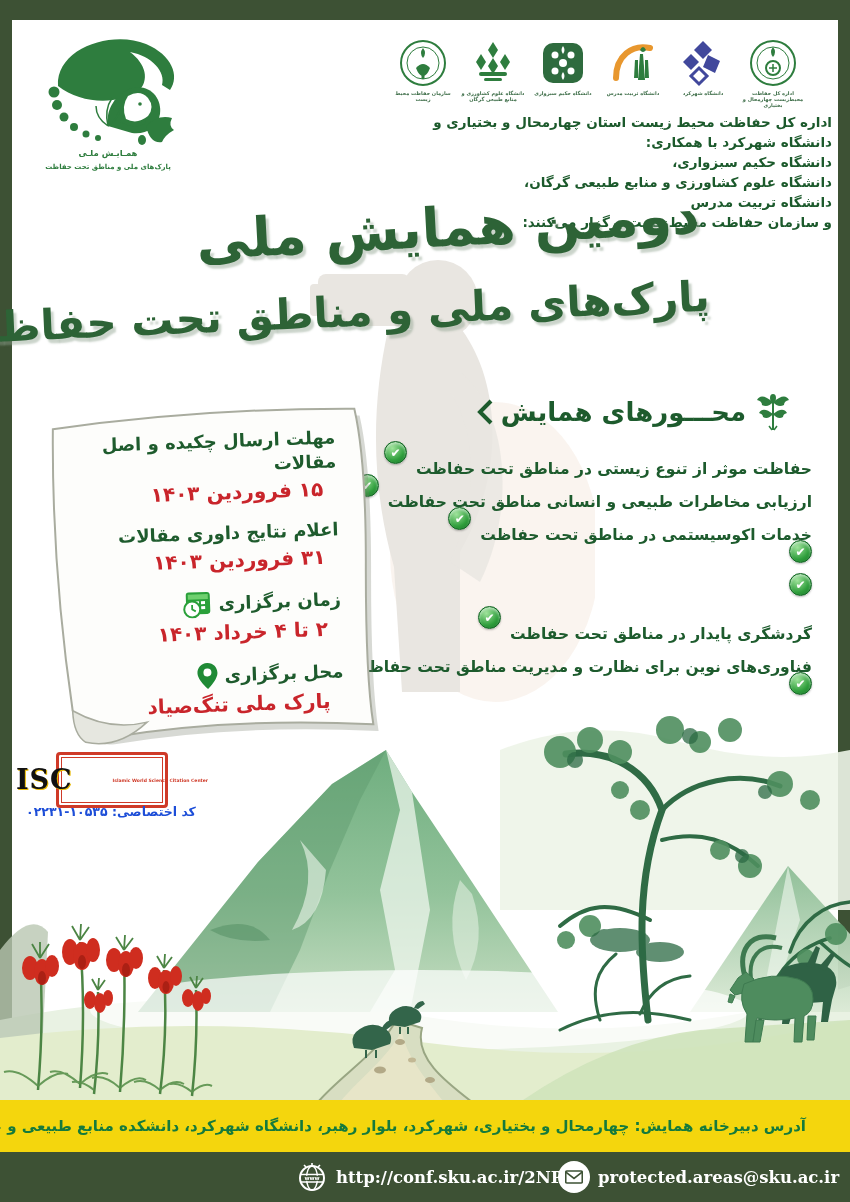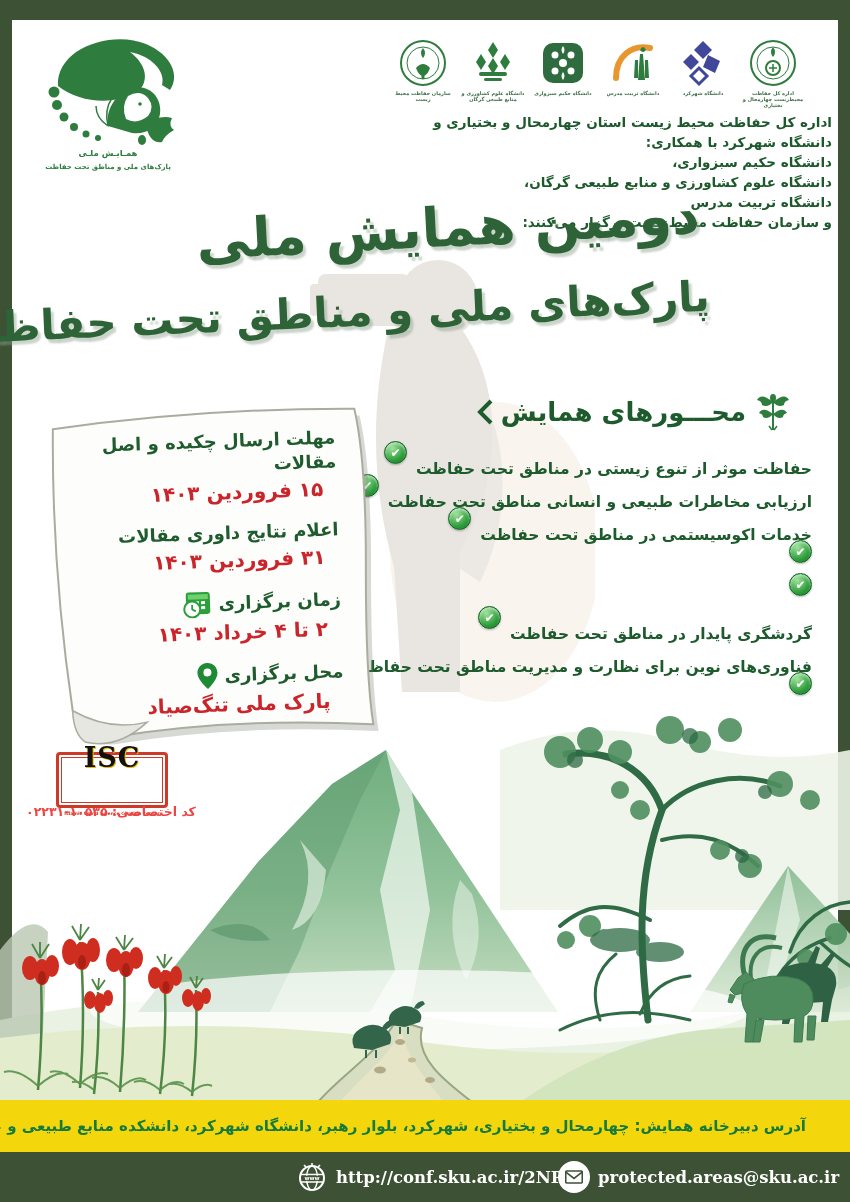--- a/index.html
+++ b/index.html
@@ -35,25 +35,25 @@
        border:1px solid #0e6120;box-shadow:inset 0 2px 3px rgba(255,255,255,.6),0 1px 2px rgba(0,0,0,.25);
        color:#fff;font-size:12px;font-weight:bold;display:flex;align-items:center;justify-content:center;}
   
   .note-wrap{left:38px;top:396px;width:336px;height:356px;transform:rotate(-2deg);}
   .note-content{position:absolute;right:34px;top:34px;width:270px;direction:rtl;text-align:right;}
   .n-label{font-size:18px;font-weight:bold;color:#1e5b2d;line-height:24px;display:flex;align-items:center;gap:6px;justify-content:flex-start;}
   .n-value{font-size:20px;font-weight:bold;color:#c9252b;line-height:26px;margin:2px 14px 16px 0;}
   
   .isc-box{left:56px;top:752px;width:106px;height:50px;background:#fff;border:3px solid #cf3a28;
            border-radius:4px;box-shadow:inset 0 0 0 2px #fff,inset 0 0 0 3px #cf3a28;
-           display:flex;flex-direction:column;align-items:center;justify-content:center;gap:40px;}
+           display:flex;flex-direction:row;align-items:center;justify-content:center;gap:40px;}
   .isc-txt{font-size:27px;font-weight:bold;color:#111;letter-spacing:1px;line-height:26px;
            font-family:"DejaVu Serif",serif;text-shadow:1px 1px 0 #e8b900;}
   .isc-cap{font-size:4.5px;color:#cf3a28;font-weight:bold;white-space:nowrap;}
-  .isc-code{left:26px;top:804px;width:170px;text-align:center;font-size:12.5px;font-weight:bold;color:#ef4444;direction:rtl;white-space:nowrap;}
+  .isc-code{left:26px;top:804px;width:170px;text-align:center;font-size:12.5px;font-weight:bold;color:#1d4ed8;direction:rtl;white-space:nowrap;}
   .ltrnum{direction:ltr;unicode-bidi:embed;}
   
   .addr-bar{left:0;top:1100px;width:850px;height:52px;background:#f4d60d;display:flex;align-items:center;
             flex-direction:row-reverse;padding-right:34px;box-sizing:border-box;gap:10px;}
   .addr-text{direction:rtl;font-size:15px;font-weight:bold;color:#157a3c;white-space:nowrap;}
   .contact-bar{left:0;top:1152px;width:850px;height:50px;background:#3d5134;}
   .cb-item{position:absolute;display:flex;align-items:center;gap:8px;color:#fff;top:0;height:50px;}
   .cb-phone{left:24px;}
   .cb-web{left:296px;}
   .cb-mail{left:558px;}

